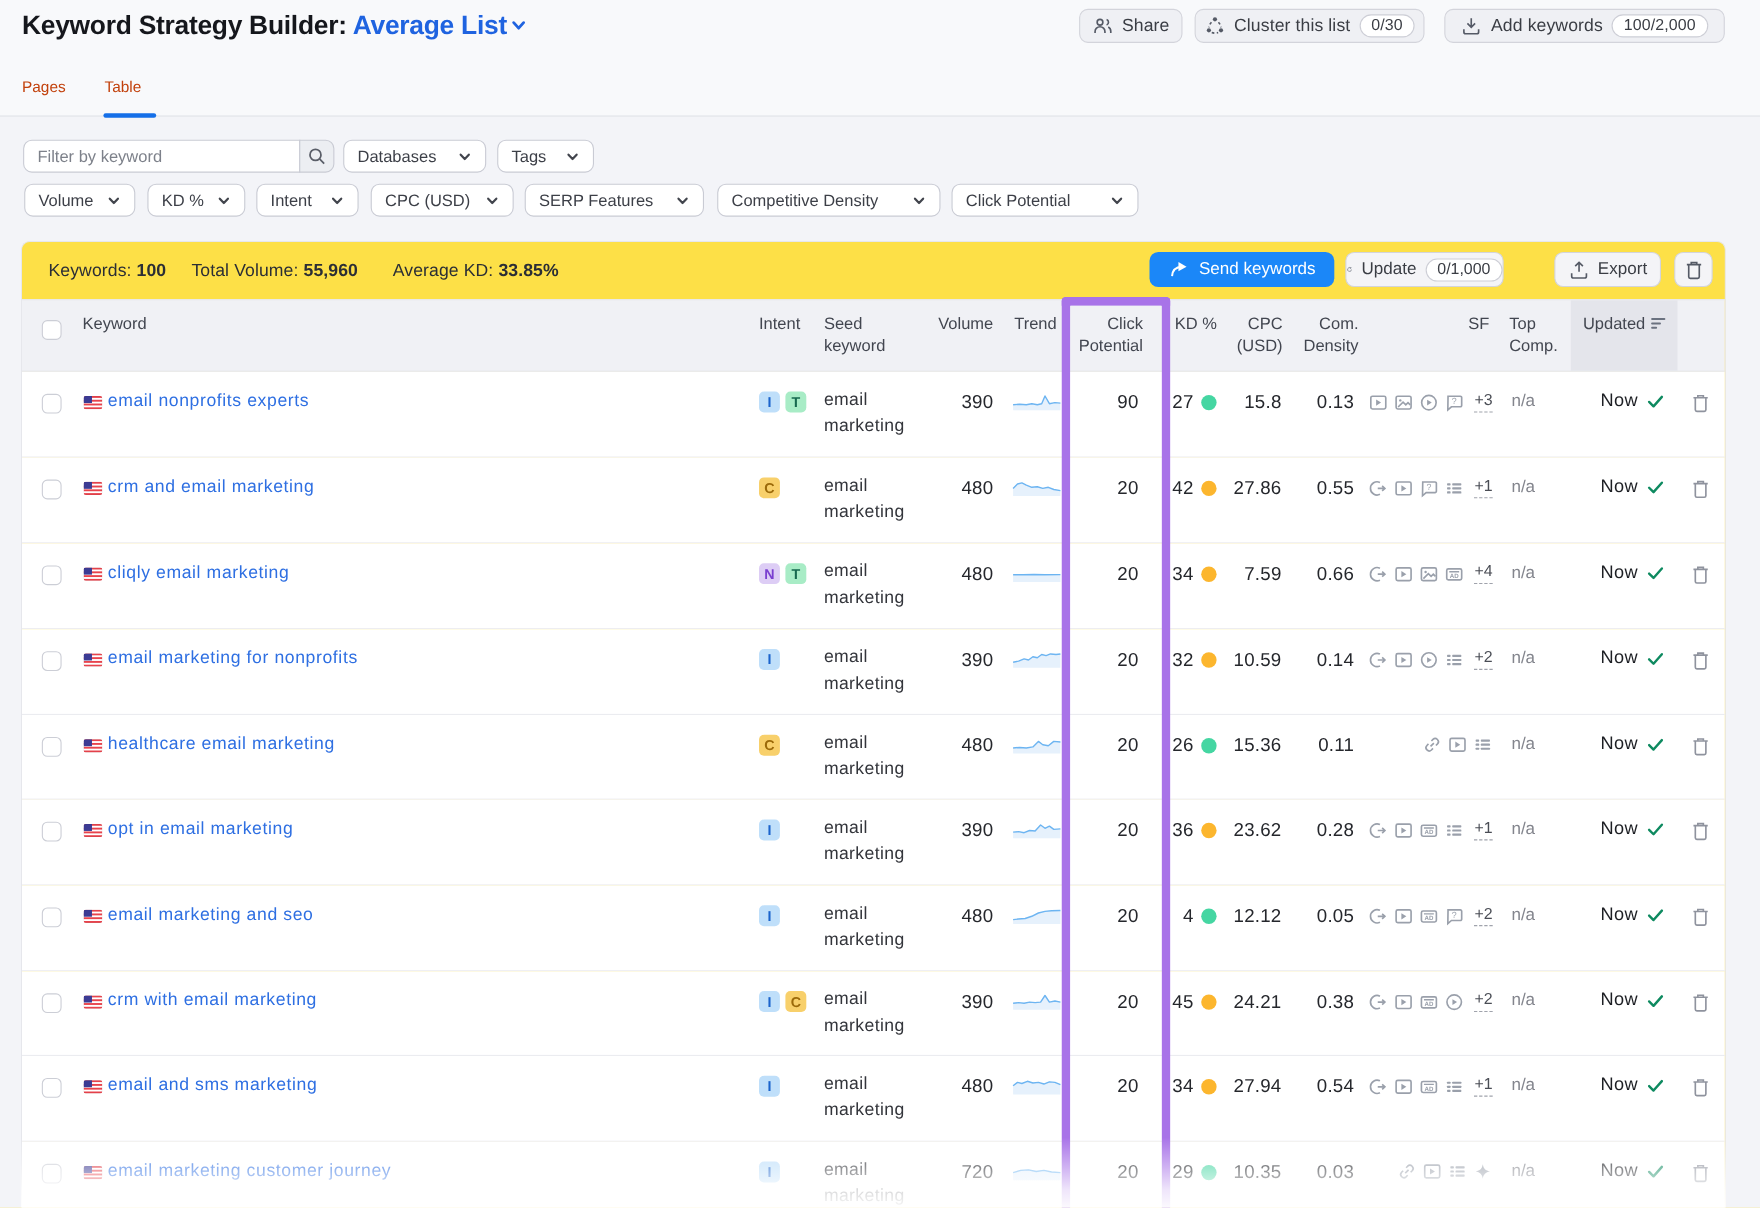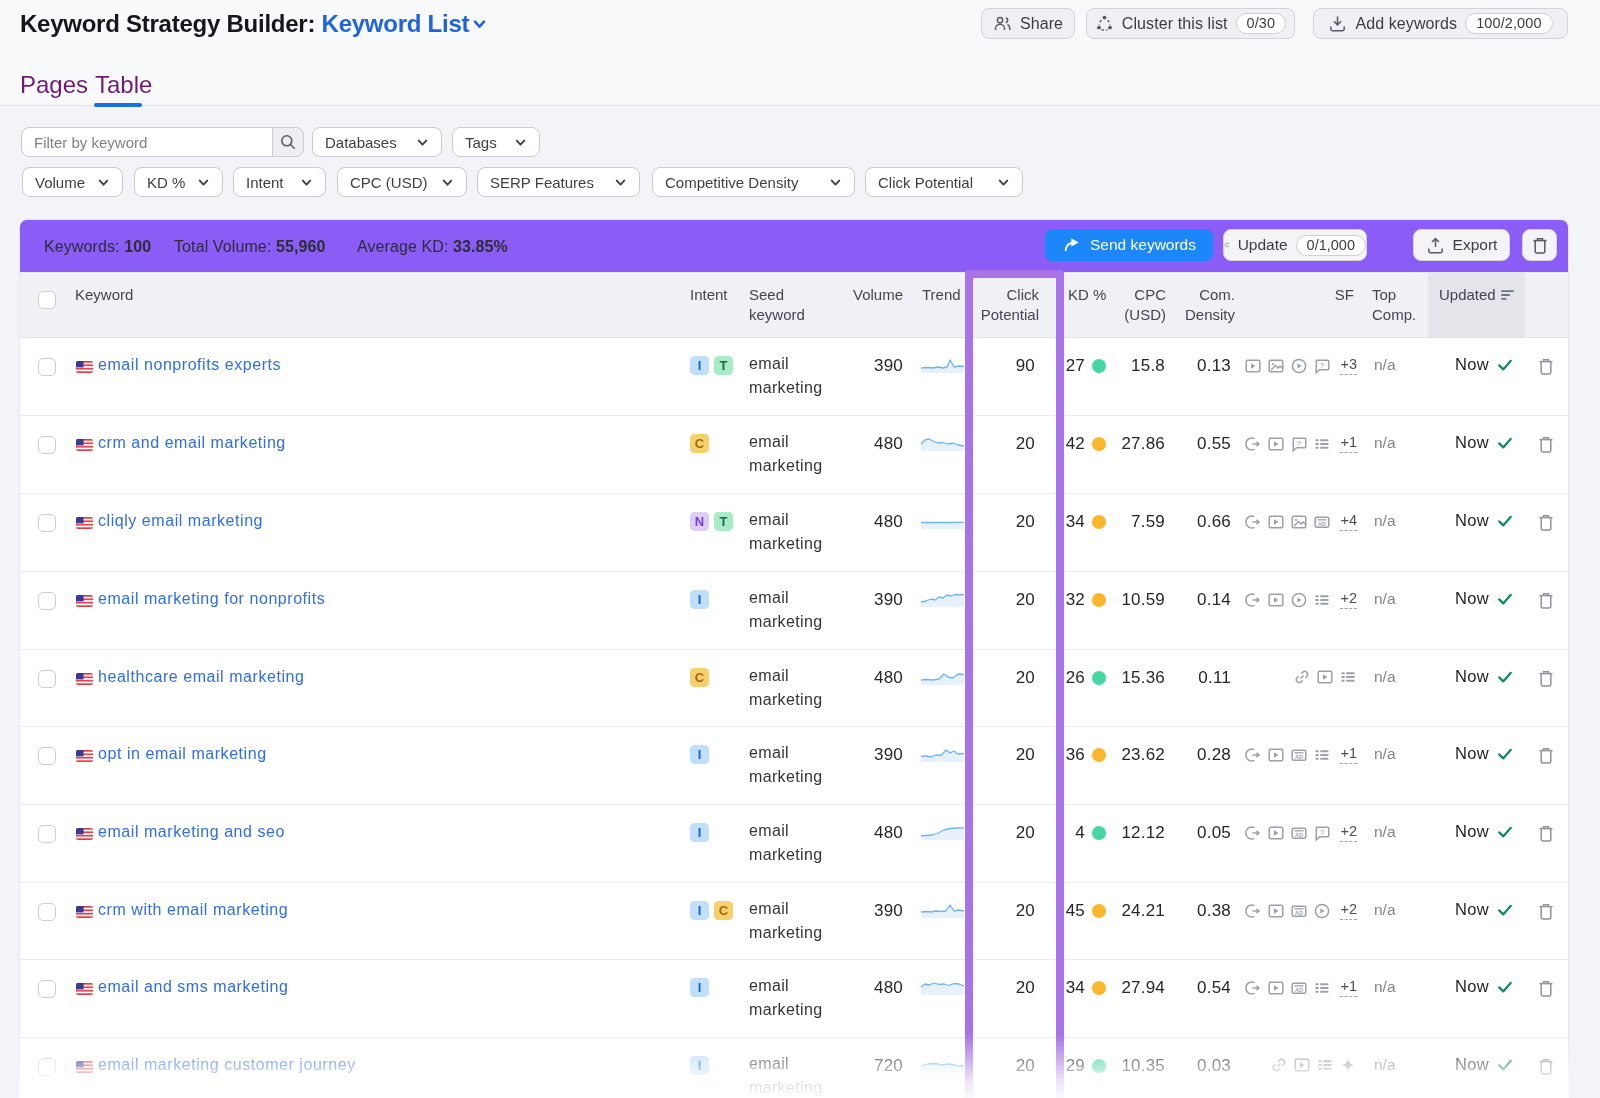--- a/index.html
+++ b/index.html
@@ -2,25 +2,25 @@
 <html><head><meta charset="utf-8">
 <style>
 * { margin:0; padding:0; box-sizing:border-box; }
 html,body { width:1600px; height:1098px; overflow:hidden; }
 body { font-family:"Liberation Sans",sans-serif; background:#f3f4f8; position:relative; }
 .topband { position:absolute; left:0; top:0; width:1600px; height:105px; background:#f8f9fb; }
 .h1 { position:absolute; left:20px; top:10px; font-size:24px; font-weight:bold; color:#15171c; letter-spacing:-0.25px; }
 .h1 .blue { color:#1f63e0; }
 .tbtn { position:absolute; height:31px; background:#eff0f4; border:1px solid #d3d4db; border-radius:8px; display:flex; align-items:center; justify-content:center; gap:8px; font-size:16px; letter-spacing:0.1px; color:#3a3d44; }
 .pill { background:#fff; border:1px solid #cdced6; border-radius:20px; font-size:14.5px; color:#3a3d44; padding:1px 10px 2px; }
-.tab { position:absolute; top:71px; font-size:24px; color:#701a75; }
+.tab { position:absolute; top:71px; font-size:14px; color:#c2410c; }
 .tabline { position:absolute; top:105px; left:0; width:1600px; height:1px; background:#e2e3e8; }
 .tabul { position:absolute; top:103px; left:94px; width:48px; height:4px; background:#156fe8; border-radius:2px; }
 .fpill { position:absolute; height:30px; background:#fff; border:1px solid #c9cbd4; border-radius:8px; display:flex; align-items:center; justify-content:space-between; padding:0 12px; font-size:15px; color:#3c3f47; }
-.card { position:absolute; left:19px; top:219px; width:1550px; height:879px; background:#8b5cf6; border:1px solid #e6e7ec; border-radius:8px 8px 0 0; border-bottom:none; }
+.card { position:absolute; left:19px; top:219px; width:1550px; height:879px; background:#fde047; border:1px solid #e6e7ec; border-radius:8px 8px 0 0; border-bottom:none; }
 .stats { position:absolute; top:18px; font-size:16px; letter-spacing:0.1px; color:#2b2e35; }
 .stats b { font-weight:bold; }
 .sbtn { position:absolute; top:9px; height:32px; background:#f4f4f7; border:1px solid #d3d4db; border-radius:8px; display:flex; align-items:center; justify-content:center; gap:8px; font-size:15.5px; color:#3a3d44; }
 .send { position:absolute; top:9px; left:1025px; width:168px; height:32px; background:#1b87f8; border-radius:8px; display:flex; align-items:center; justify-content:center; gap:8px; font-size:15.5px; color:#fff; }
 .thead { position:absolute; left:0; top:52px; width:1548px; height:66px; background:#f0f1f5; border-top:1px solid #e7e8ec; border-bottom:1px solid #e3e4e9; }
 .hl { position:absolute; font-size:15px; color:#424650; line-height:19.8px; }
 .cb { position:absolute; width:18px; height:18px; background:#fff; border:1.5px solid #ccced6; border-radius:5px; }
 .row { position:absolute; left:0; width:1548px; border-bottom:1px solid #ebecf0; background:#fff; }
 .row:last-child { border-bottom:none; }
 .cell { position:absolute; }
@@ -33,21 +33,21 @@
 .sfi { display:inline-flex; }
 .plus { font-size:14.5px; color:#4a4d55; border-bottom:1.5px dashed #a0a3ac; padding-bottom:2px; margin-left:4px; }
 .na { position:absolute; font-size:15.5px; color:#83858d; }
 .nowc { position:absolute; display:flex; justify-content:flex-end; align-items:center; gap:8px; }
 .now { font-size:16.5px; letter-spacing:0.3px; color:#1d1f24; }
 .purple { position:absolute; left:965px; top:270px; width:99px; height:828px; border:8px solid #a873e8; border-bottom:none; border-radius:4px 4px 0 0; z-index:30; }
 .fade { position:absolute; left:19px; top:1034px; width:1550px; height:64px; background:linear-gradient(to bottom, rgba(255,255,255,0) 0%, rgba(255,255,255,0.45) 42%, rgba(255,255,255,0.82) 75%, rgba(255,255,255,0.96) 100%); z-index:40; }
 </style></head>
 <body>
 <div class="topband"></div>
-<div class="h1">Keyword Strategy Builder: <span class="blue">Keyword List</span><svg width="15" height="14" viewBox="0 0 15 14" style="vertical-align:1px;margin-left:3px">
+<div class="h1">Keyword Strategy Builder: <span class="blue">Average List</span><svg width="15" height="14" viewBox="0 0 15 14" style="vertical-align:1px;margin-left:3px">
       <path d="M3 4.6 L7.5 9.6 L12 4.6" fill="none" stroke="#1f63e0" stroke-width="2.6" stroke-linecap="round" stroke-linejoin="round"></path>
     </svg></div>
 <div class="tbtn" style="left:981px;top:8px;width:94px">
     <svg width="19" height="19" viewBox="0 0 19 19" style="">
       <circle cx="7" cy="6.2" r="2.6" fill="none" stroke="#555a66" stroke-width="1.5"></circle>
       <path d="M2.5 16 v-1.2 a4.5 4.5 0 0 1 9 0 V16" fill="none" stroke="#555a66" stroke-width="1.5"></path>
       <path d="M13 3.8 a2.6 2.6 0 0 1 0 4.9 M14.5 10.5 a4.4 4.4 0 0 1 2.3 3.9 V16" fill="none" stroke="#555a66" stroke-width="1.5"></path>
     </svg>
     <span>Share</span>
   </div>
@@ -97,21 +97,21 @@
     </svg></div>
 <div class="fpill" style="left:337px;top:167px;width:130px">CPC (USD) <svg width="13" height="13" viewBox="0 0 13 13" style="">
       <path d="M2.8 4.6 L6.5 8.6 L10.2 4.6" fill="none" stroke="#42454d" stroke-width="2" stroke-linecap="round" stroke-linejoin="round"></path>
     </svg></div>
 <div class="fpill" style="left:477px;top:167px;width:163px">SERP Features <svg width="13" height="13" viewBox="0 0 13 13" style="">
       <path d="M2.8 4.6 L6.5 8.6 L10.2 4.6" fill="none" stroke="#42454d" stroke-width="2" stroke-linecap="round" stroke-linejoin="round"></path>
     </svg></div>
 <div class="fpill" style="left:652px;top:167px;width:203px">Competitive Density <svg width="13" height="13" viewBox="0 0 13 13" style="">
       <path d="M2.8 4.6 L6.5 8.6 L10.2 4.6" fill="none" stroke="#42454d" stroke-width="2" stroke-linecap="round" stroke-linejoin="round"></path>
     </svg></div>
-<div class="fpill" style="left:865px;top:167px;width:158px">Click Potential <svg width="13" height="13" viewBox="0 0 13 13" style="">
+<div class="fpill" style="left:865px;top:167px;width:170px">Click Potential <svg width="13" height="13" viewBox="0 0 13 13" style="">
       <path d="M2.8 4.6 L6.5 8.6 L10.2 4.6" fill="none" stroke="#42454d" stroke-width="2" stroke-linecap="round" stroke-linejoin="round"></path>
     </svg></div>
 <div class="card">
 <span class="stats" style="left:24px">Keywords: <b>100</b></span>
 <span class="stats" style="left:154px">Total Volume: <b>55,960</b></span>
 <span class="stats" style="left:337px">Average KD: <b>33.85%</b></span>
 <div class="send">
       <svg width="20" height="20" viewBox="0 0 20 20" style="">
         <path d="M3.5 16 c0.3 -5.5 3.2 -8.3 9 -8.6" fill="none" stroke="#fff" stroke-width="1.8"></path>
         <path d="M9.3 3.2 L16.7 7.4 L9.3 11.6 Z" fill="#fff"></path>

